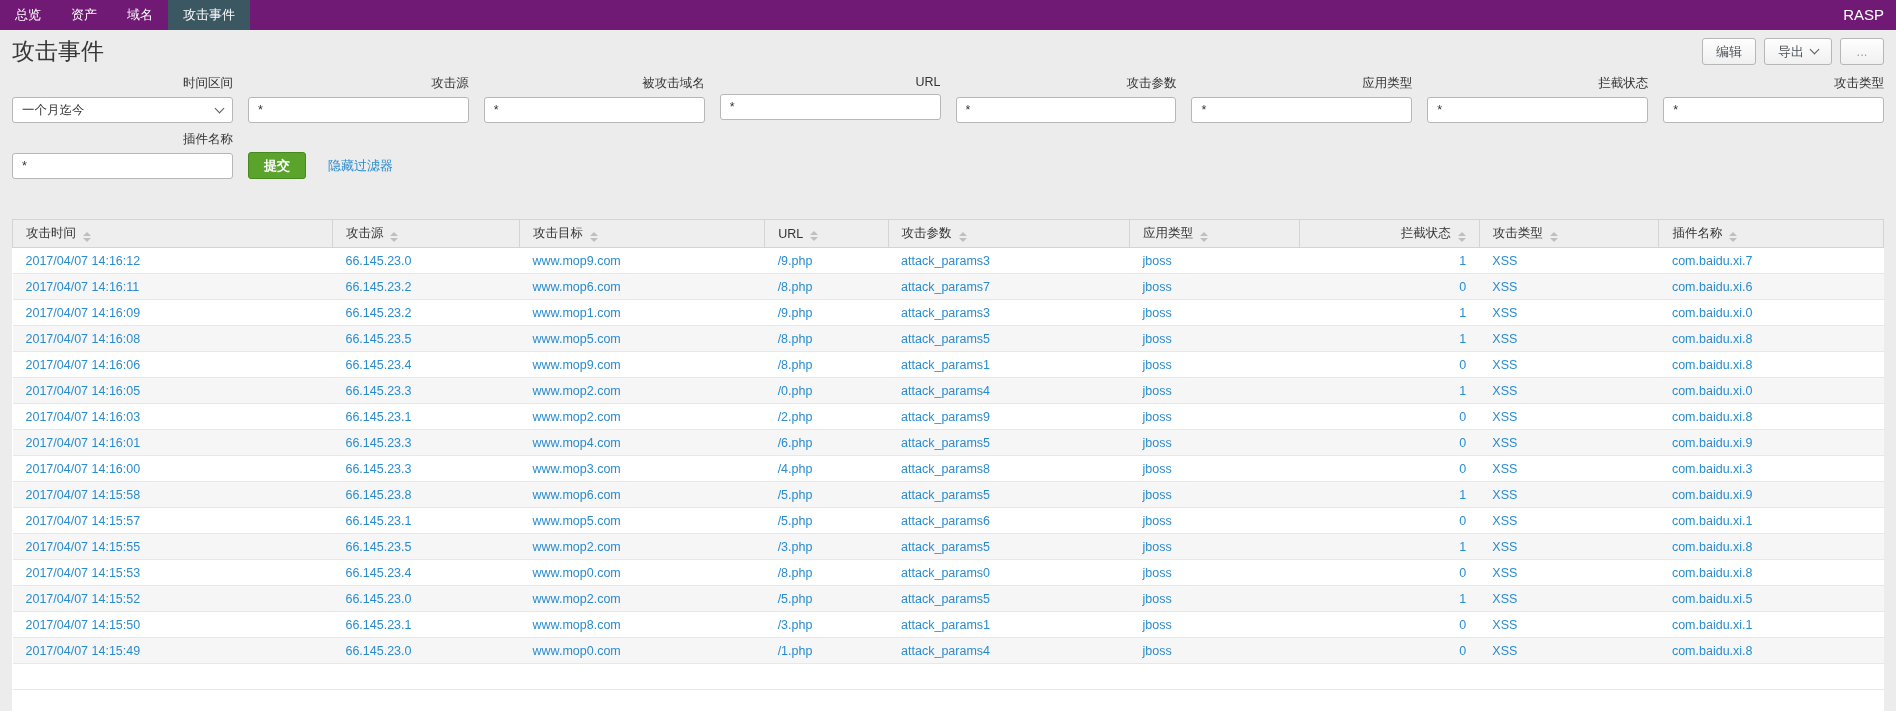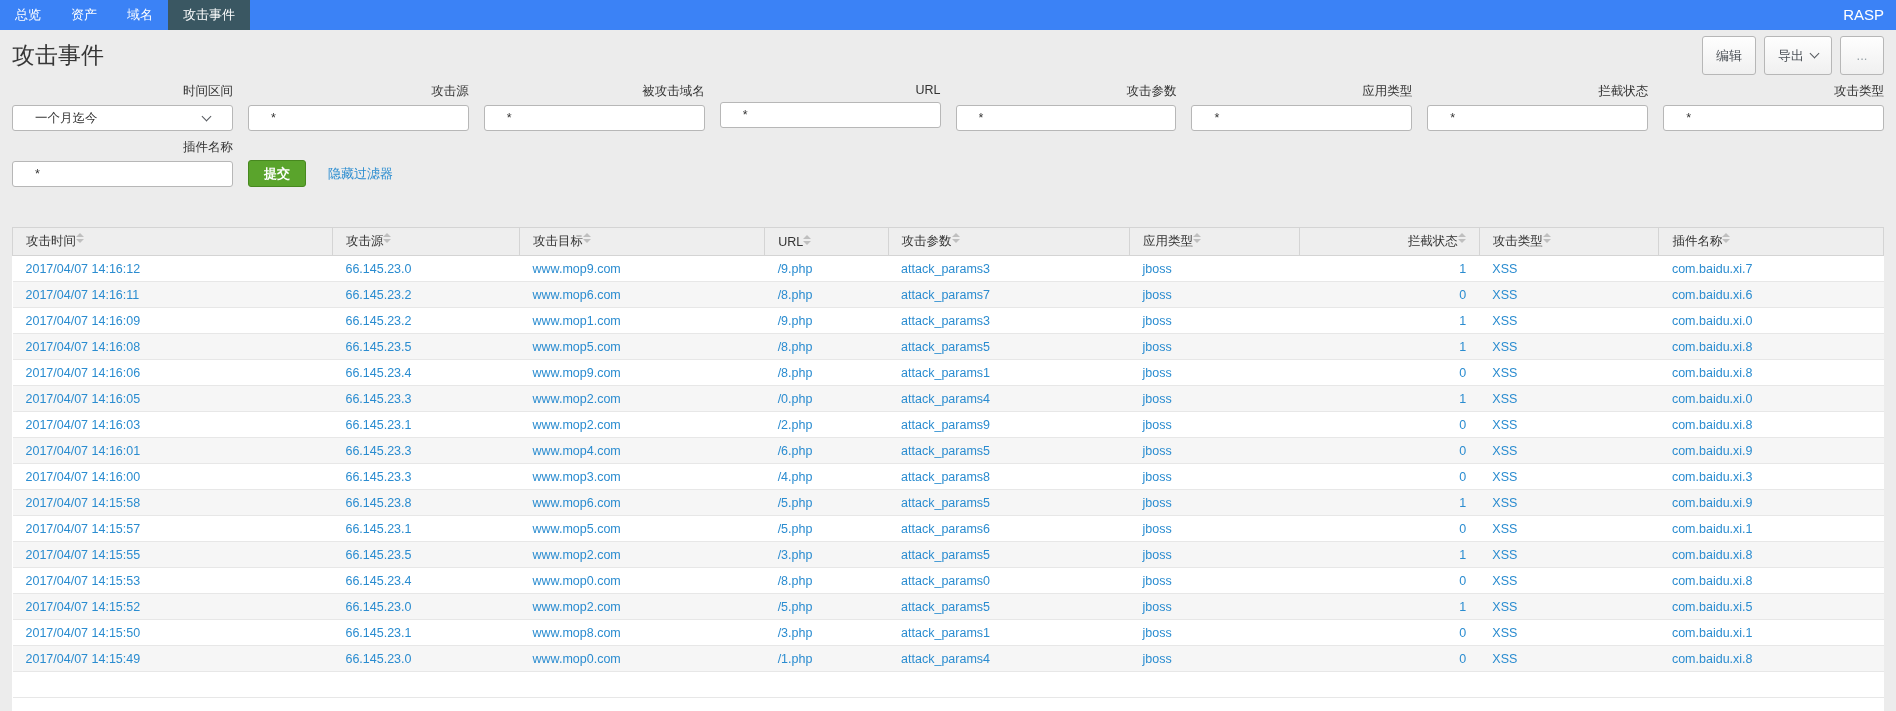--- a/index.html
+++ b/index.html
@@ -3,60 +3,60 @@
 <meta charset="utf-8">
 <style>
   * { box-sizing: border-box; }
   html,body { margin:0; padding:0; }
   body {
     width:1896px; height:711px; overflow:hidden;
     background:#ececec; color:#333;
     font-family:"Liberation Sans","DejaVu Sans",sans-serif;
   }
   
-  .nav { height:30px; background:#3b82f6; display:flex; align-items:stretch; color:#fff; }
+  .nav { height:30px; background:#701a75; display:flex; align-items:stretch; color:#fff; }
   .nav-tab { padding:0 15px; line-height:30px; font-size:13px; cursor:pointer; }
   .nav-tab.active { background:#3a5762; }
   .brand { margin-left:auto; padding:0 12px; line-height:30px; font-size:15px; }
   
   .page-head { display:flex; align-items:center; justify-content:space-between; margin:6px 12px 0; }
   .page-title { font-size:23px; font-weight:500; color:#363636; }
   .actions { display:flex; gap:8px; }
   .btn {
-    height:39px; padding:0 13px; background:linear-gradient(#fefefe,#f0f0f0);
+    height:27px; padding:0 13px; background:linear-gradient(#fefefe,#f0f0f0);
     border:1px solid #b7b7b7; border-radius:3px; font-size:13px; color:#4d5258;
     display:inline-flex; align-items:center; gap:7px; cursor:pointer;
   }
   .btn.more { color:#98a2a8; min-width:44px; justify-content:center; }
   .chev { width:7px; height:7px; border-right:1.6px solid #55595e; border-bottom:1.6px solid #55595e;
           transform:rotate(45deg); margin-top:-4px; }
   
   .filters, .filters2 { margin:0 12px; display:grid; grid-template-columns:repeat(8,1fr); column-gap:15px; }
   .field .flabel { display:block; font-size:12.5px; margin:8px 0 5px; color:#333;text-align:right; }
   .tinput, .select {
     width:100%; height:26px; border:1px solid #b7b7b7; border-radius:3px; background:#fff;
-    font-size:12.5px; color:#333; padding:0 22px; font-family:inherit;
+    font-size:12.5px; color:#333; padding:0 9px; font-family:inherit;
   }
   .select { display:flex; align-items:center; justify-content:space-between; cursor:pointer; }
   .filters2 { align-items:end; }
   .submit-group { grid-column:2 / span 4; display:flex; align-items:center; gap:22px; height:27px; }
   .btn-success {
     height:27px; padding:0 15px; background:#5aa42c; border:1px solid #47881f; border-radius:3px;
     color:#fff; font-size:13px; cursor:pointer; font-family:inherit;font-weight:bold;
   }
   .link { color:#2a8cd0; font-size:13px; text-decoration:none; cursor:pointer; }
   
   .panel { margin:40px 12px 0; background:#fff; height:502px; overflow:hidden; }
   .panel-title { font-size:15px; padding:14px 13px 13px; color:#363636; }
   table { width:100%; border-collapse:collapse; table-layout:fixed; font-size:12.5px; }
   thead th {
     background:#eeeeee; border:1px solid #d4d4d4; height:28px; padding:0 13px;
     font-weight:normal; text-align:left; color:#333;
   }
-  .th-inner { display:flex; align-items:flex-start; }
+  .th-inner { display:flex; align-items:flex-end; gap:7px; }
   th.right .th-inner { justify-content:flex-end; }
   .sort { display:inline-flex; flex-direction:column; gap:2px; }
   .sort i { display:block; width:0; height:0; border-left:4px solid transparent; border-right:4px solid transparent; }
   .sort .u { border-bottom:4px solid #bfbfbf; }
   .sort .d { border-top:4px solid #bfbfbf; }
   tbody td { height:26px; padding:0 13px; border-bottom:1px solid #e7e7e7; white-space:nowrap; overflow:hidden; }
   tbody tr:nth-child(even) { background:#f6f6f6; }
   td.right { text-align:right; }
   td a { color:#2a8cd0; text-decoration:none; cursor:pointer; }
 </style>

